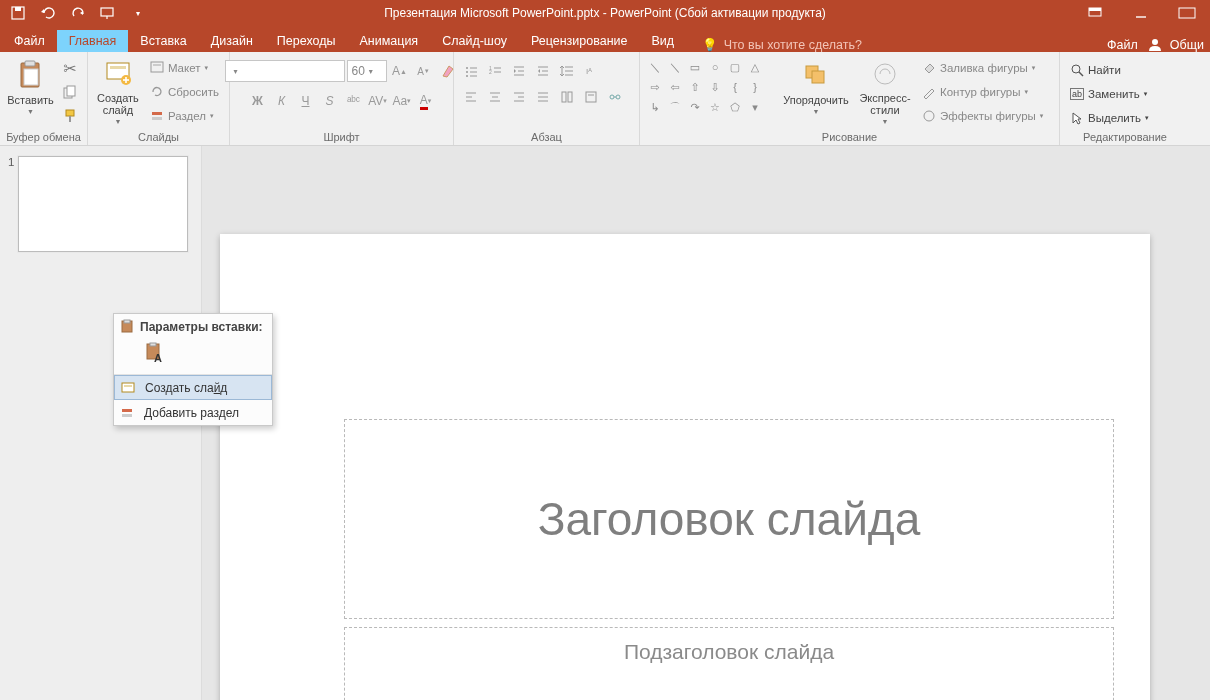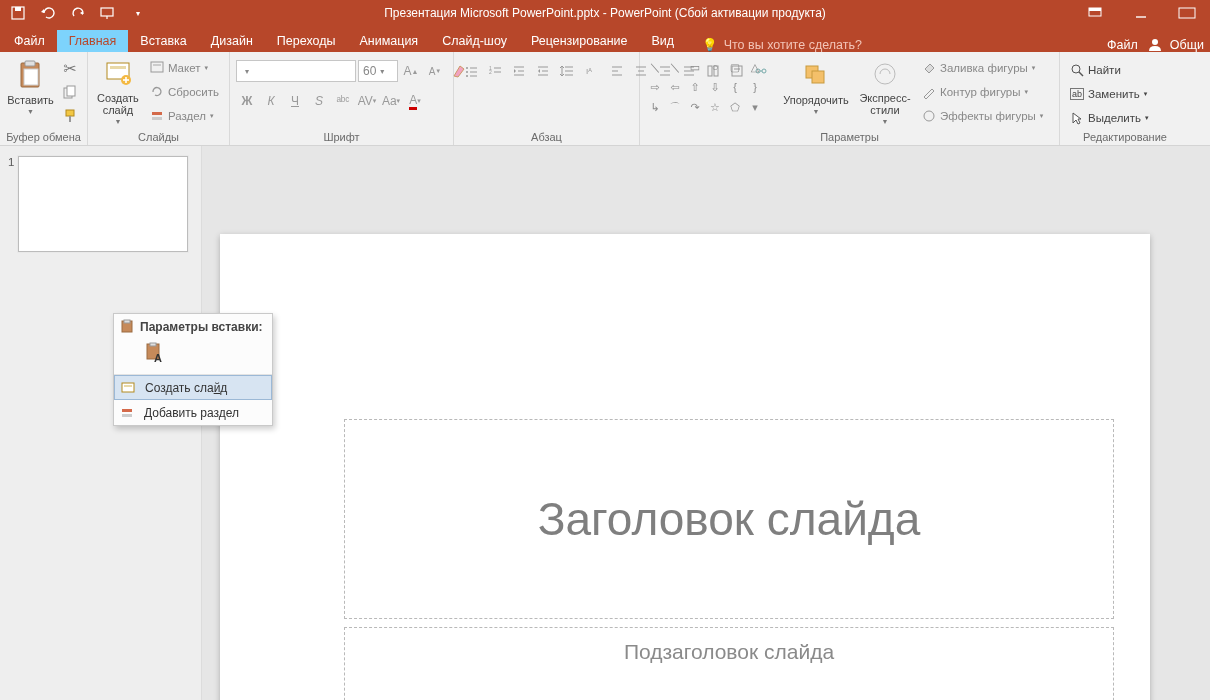--- a/index.html
+++ b/index.html
@@ -204,21 +204,21 @@
             </svg>
             <span>Раздел</span>
             <span style="font-size:7px;">▾</span>
           </div>
       </div>
     </div>
     <div class="group-label">Слайды</div>
   </div>
 
   <div class="group" style="width:224px;">
-    <div class="group-body" style="flex-direction:column;gap:4px;padding-top:6px;">
+    <div class="group-body" style="flex-direction:column;gap:4px;padding-top:6px;align-items:center;">
       <div class="font-combo">
         <div class="combo dim drop-caret" style="width:120px;"></div>
         <div class="combo drop-caret" style="width:40px;">60</div>
         <div class="fmt-btn">A<sup style="font-size:7px;">▲</sup></div>
         <div class="fmt-btn" style="font-size:10px;">A<sup style="font-size:6px;">▼</sup></div>
         <div class="fmt-btn">
             <svg width="14" height="14">
               <path d="M2 12 L8 2 L12 5 L6 13 Z" fill="#f2a2c0" stroke="#c96"></path>
             </svg>
           </div>
@@ -236,21 +236,21 @@
         <div class="fmt-btn">
             <span style="border-bottom:3px solid #c00;">A</span>
             <span style="font-size:7px;">▾</span>
           </div>
       </div>
     </div>
     <div class="group-label">Шрифт</div>
   </div>
 
   <div class="group" style="width:186px;">
-    <div class="group-body" style="padding-top:6px;">
+    <div class="group-body" style="flex-direction:column;padding-top:6px;">
       <div class="row-btns">
         <div class="fmt-btn">
             <svg width="14" height="14">
               <circle cx="3" cy="4" r="1" fill="#999"></circle>
               <line x1="6" y1="4" x2="13" y2="4" stroke="#999"></line>
               <circle cx="3" cy="8" r="1" fill="#999"></circle>
               <line x1="6" y1="8" x2="13" y2="8" stroke="#999"></line>
               <circle cx="3" cy="12" r="1" fill="#999"></circle>
               <line x1="6" y1="12" x2="13" y2="12" stroke="#999"></line>
             </svg>
@@ -405,21 +405,21 @@
           </div>
         <div class="txt-btn">
             <svg width="14" height="14">
               <circle cx="7" cy="7" r="5" fill="none" stroke="#999"></circle>
             </svg>
             <span>Эффекты фигуры</span>
             <span style="font-size:7px;">▾</span>
           </div>
       </div>
     </div>
-    <div class="group-label">Параметры</div>
+    <div class="group-label">Рисование</div>
   </div>
 
   <div class="group" style="width:130px;border-right:none;">
     <div class="group-body">
       <div class="col-btns" style="padding-top:6px;">
         <div class="txt-btn" style="color:#444;">
             <svg width="14" height="14">
               <circle cx="6" cy="6" r="4" fill="none" stroke="#555"></circle>
               <line x1="9" y1="9" x2="13" y2="13" stroke="#555" stroke-width="1.5"></line>
             </svg>

